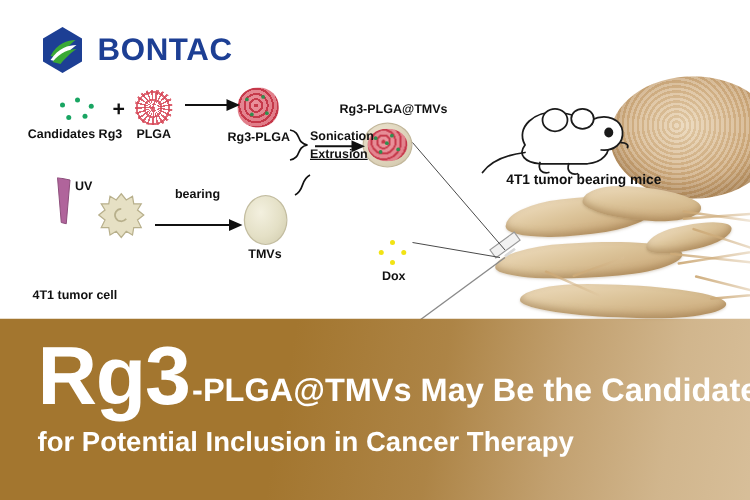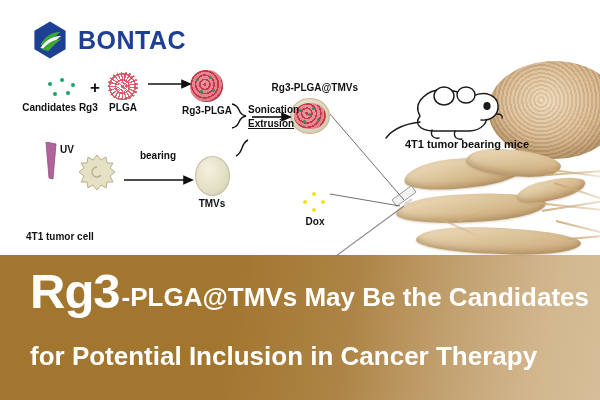--- a/index.html
+++ b/index.html
@@ -90,36 +90,36 @@
         rgba(204,172,124,0.78) 100%);
   }
   #banner-line1 {
     position: absolute;
     left: 30px; top: 12px;
     display: flex; align-items: baseline;
     color: #ffffff;
     white-space: nowrap;
   }
   #banner-rg3 {
-    font-size: 49px;
+    font-size: 66px;
     font-weight: bold;
     letter-spacing: -1px;
     line-height: 1;
   }
   #banner-rest {
     font-size: 26px;
     font-weight: bold;
     margin-left: 2px;
     position: relative;
     top: -2px;
   }
   #banner-line2 {
     position: absolute;
     left: 30px; top: 86px;
-    font-size: 26px;
+    font-size: 22px;
     font-weight: bold;
     color: #ffffff;
     white-space: nowrap;
   }
 
   
   #schematic { position: absolute; left: 0; top: 60px; width: 600px; height: 200px; }
   .lbl {
     position: absolute;
     font-size: 10px;

